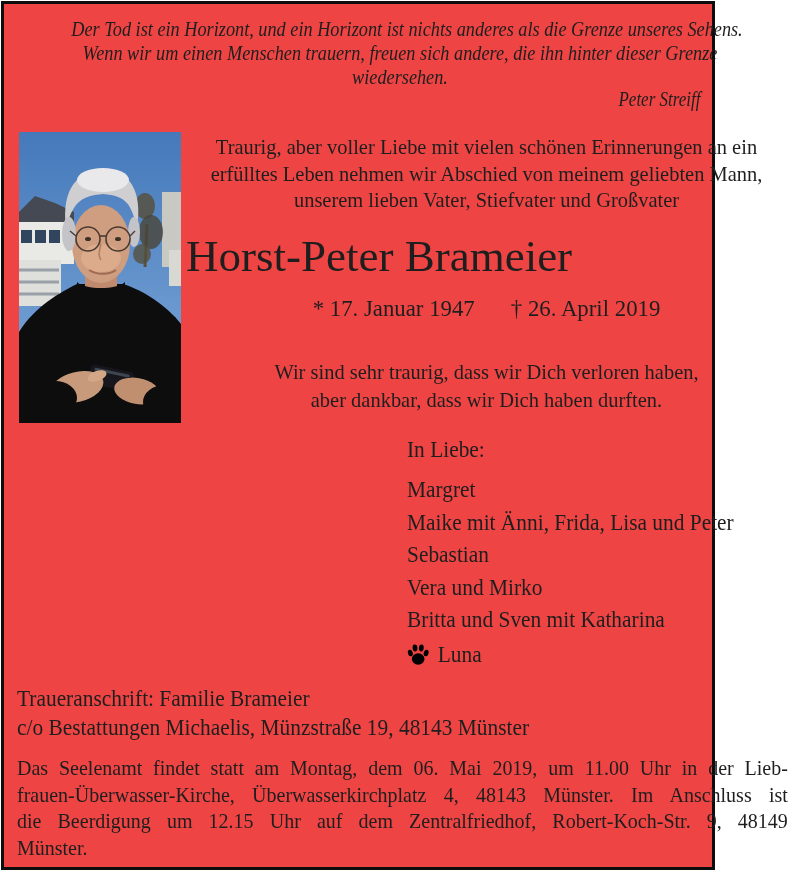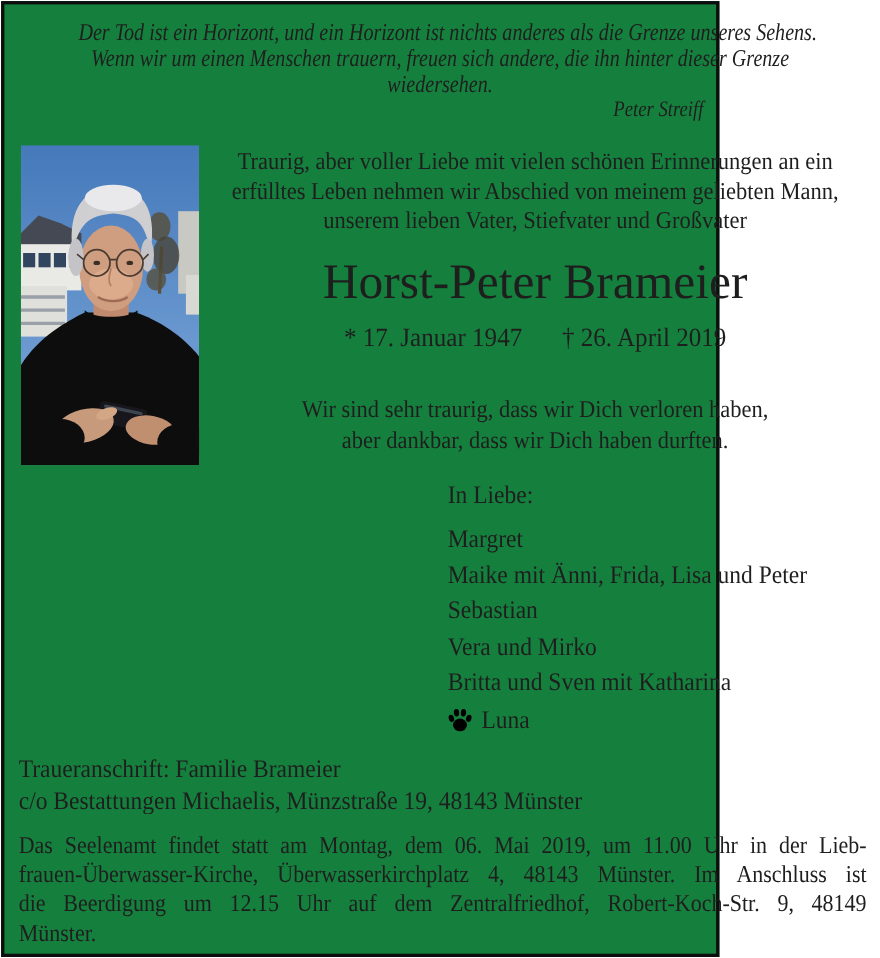--- a/index.html
+++ b/index.html
@@ -8,24 +8,24 @@
     background: #ffffff;
     width: 800px;
     height: 871px;
     overflow: hidden;
     font-family: "Liberation Serif", "DejaVu Serif", serif;
     color: #1e1e1e;
   }
   .notice {
     position: absolute;
     left: 1px; top: 1px;
-    width: 653px; height: 869px;
+    width: 714px; height: 869px;
     box-sizing: border-box;
     border: 3px solid #0d0d0d;
-    background: #15803d;
+    background: #ef4444;
   }
   
   .quote {
     position: absolute;
     top: 13px; left: 0;
     width: 792px;
     text-align: center;
     font-style: italic;
     font-size: 22px;
     line-height: 24px;
@@ -59,21 +59,20 @@
     line-height: 26.5px;
     transform: scaleX(0.93);
     transform-origin: 50% 0;
   }
   .cline { white-space: nowrap; }
   .name {
     position: absolute;
     left: 182px; top: 226px;
     width: 601px;
     margin: 0;
-    text-align: center;
     font-size: 45px;
     font-weight: normal;
     line-height: 52px;
     white-space: nowrap;
   }
   .dates {
     position: absolute;
     left: 182px; top: 290px;
     width: 601px;
     display: flex;

